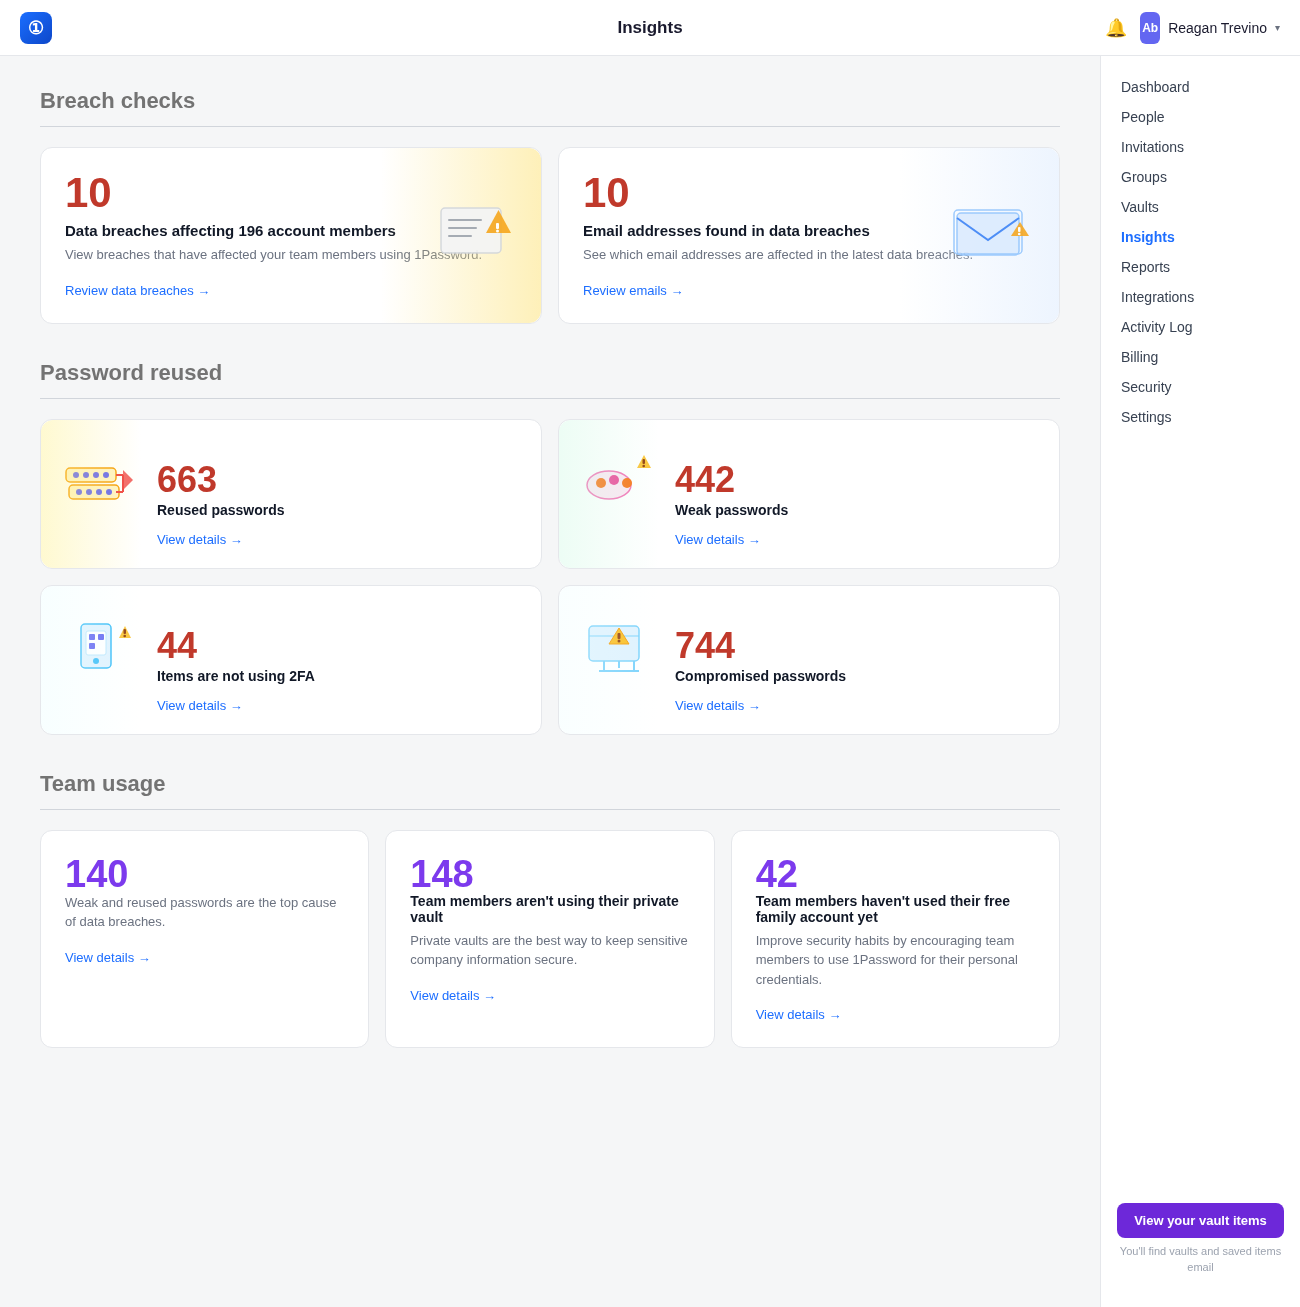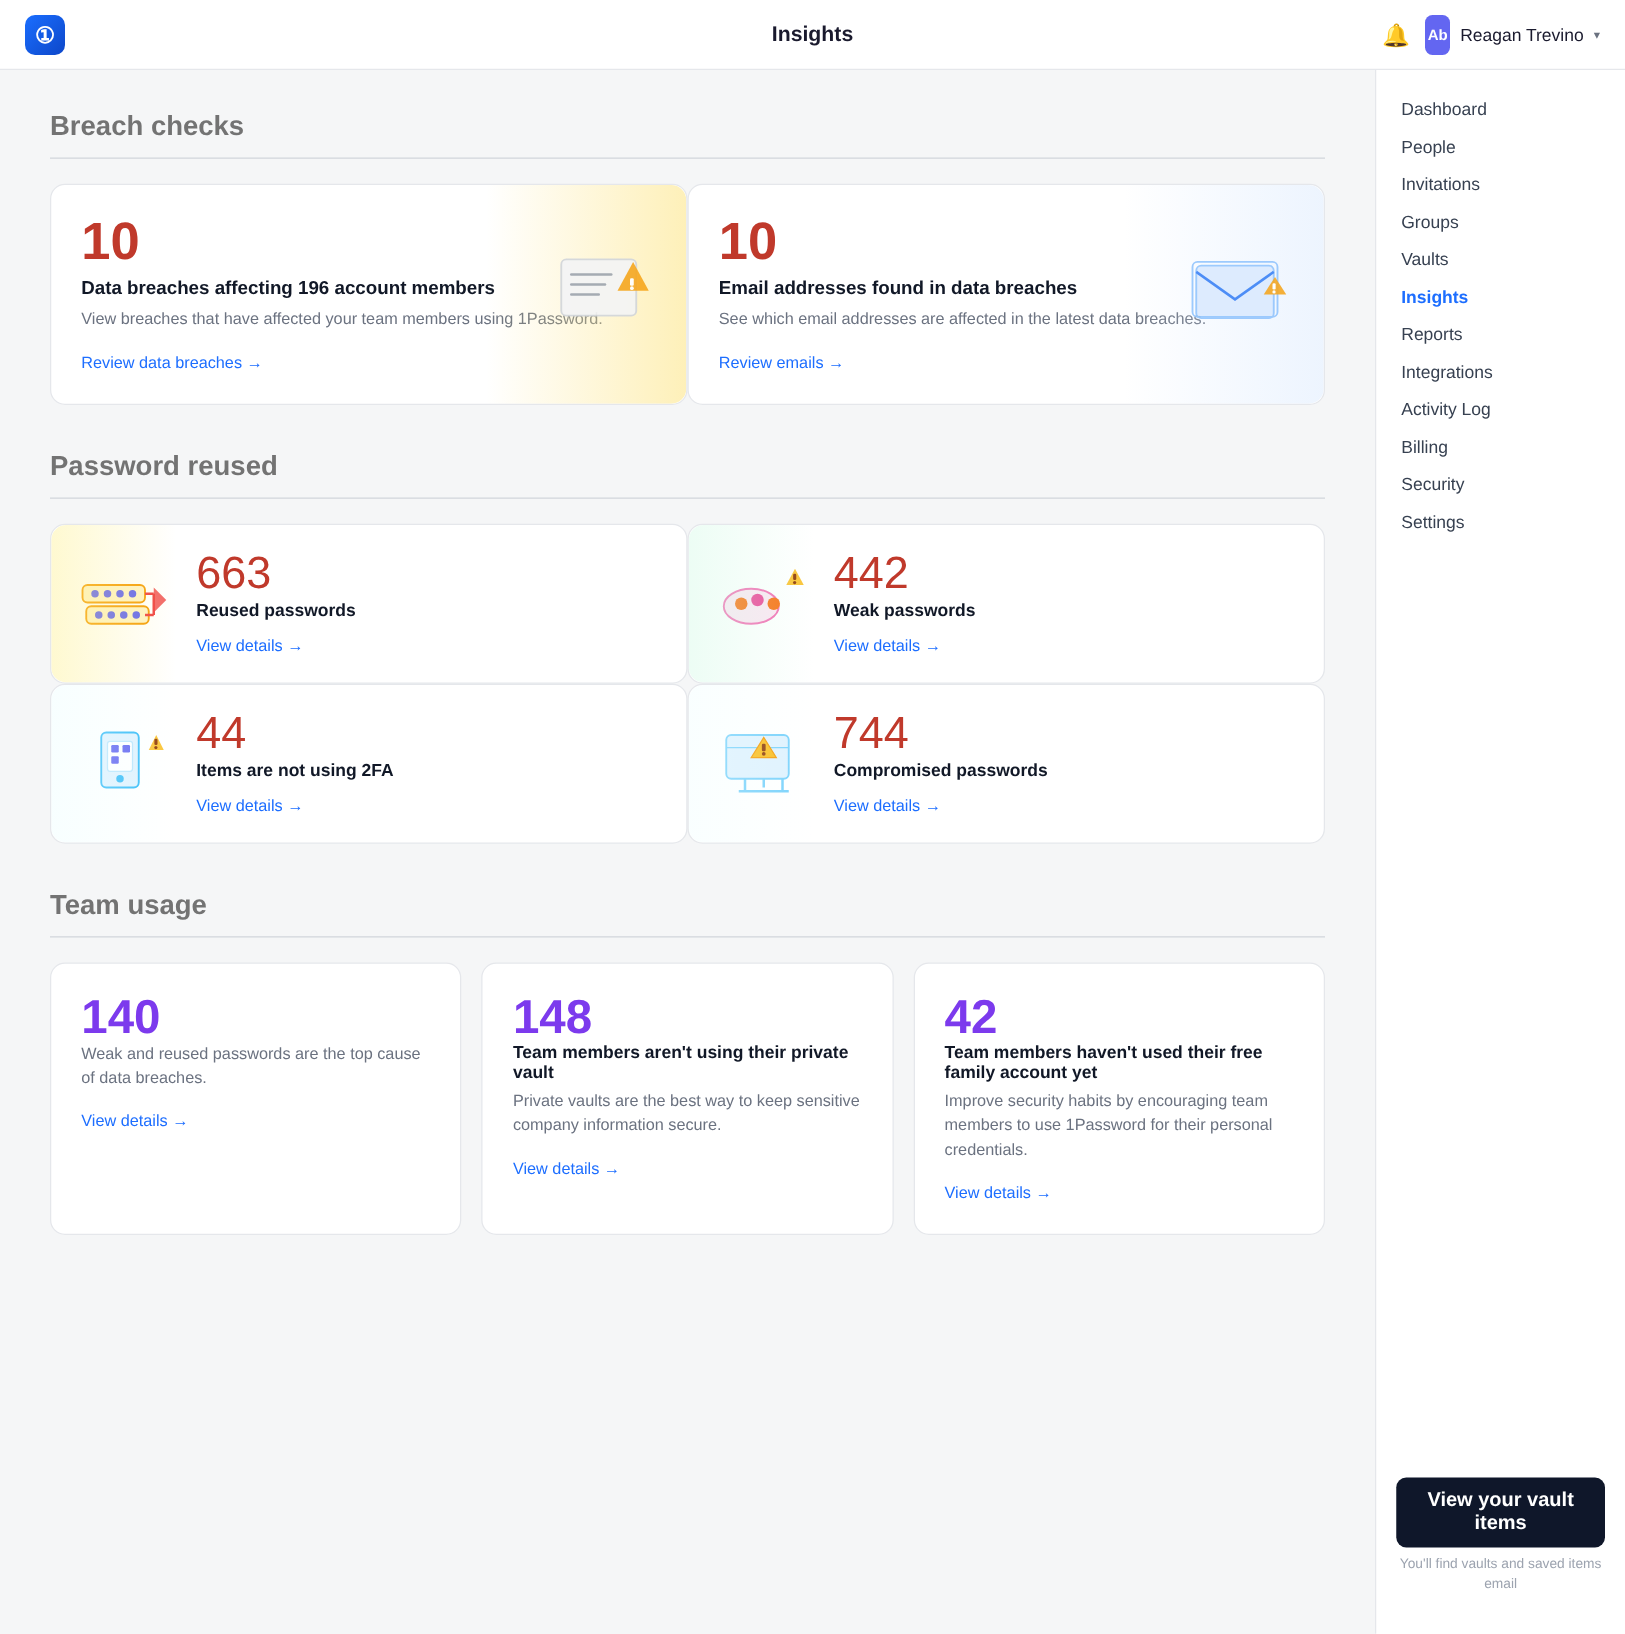--- a/index.html
+++ b/index.html
@@ -16,50 +16,50 @@
     .avatar { width: 20px; height: 32px; background: #6366f1; border-radius: 6px; display: flex; align-items: center; justify-content: center; color: white; font-size: 12px; font-weight: 700; }
     .user-name { font-size: 14px; color: #1a1a2e; font-weight: 500; }
     .chevron-down { font-size: 10px; color: #6b7280; }
 
     
     .sidebar { position: fixed; top: 56px; right: 0; width: 200px; height: calc(100vh - 56px); background: #fff; border-left: 1px solid #e5e7eb; padding: 16px 0; overflow-y: auto; z-index: 90; display: flex; flex-direction: column; gap: 32px; }
     .sidebar-nav { flex: 1; }
     .sidebar-item { padding: 7px 20px; font-size: 14px; color: #374151; cursor: pointer; transition: background 0.1s; }
     .sidebar-item.active { color: #1d6eff; font-weight: 600; }
     .sidebar-cta { margin: 16px; }
-    .cta-button { width: 100%; background: #0f172a; color: white; border: none; border-radius: 8px; padding: 10px; font-size: 16px; font-weight: 600; cursor: pointer; }
+    .cta-button { width: 100%; background: #6d28d9; color: white; border: none; border-radius: 8px; padding: 10px; font-size: 13px; font-weight: 600; cursor: pointer; }
     .cta-hint { font-size: 11px; color: #9ca3af; text-align: center; margin-top: 6px; line-height: 1.4; }
 
     
     .main { margin-top: 56px; margin-right: 200px; padding: 32px 40px; overflow-y: auto; height: calc(100vh - 56px); flex: 1; }
 
     
     .section-title { font-size: 22px; font-weight: 700; color: #737373; margin-bottom: 12px; }
     .section-divider { height: 1px; background: #d1d5db; margin-bottom: 20px; }
     .section { margin-bottom: 36px; }
 
     
-    .cards-grid-2 { display: grid; grid-template-columns: 1fr 1fr; }
+    .cards-grid-2 { display: grid; grid-template-columns: 1fr 1fr; gap: 16px; }
     .cards-grid-3 { display: grid; grid-template-columns: 1fr 1fr 1fr; gap: 16px; }
 
     
     .card { background: #fff; border-radius: 12px; border: 1px solid #e5e7eb; padding: 24px; position: relative; overflow: hidden; }
     .card-number-red { font-size: 42px; font-weight: 800; color: #c0392b; line-height: 1; margin-bottom: 8px; }
     .card-title { font-size: 15px; font-weight: 600; color: #111827; margin-bottom: 6px; }
     .card-desc { font-size: 13px; color: #6b7280; line-height: 1.5; margin-bottom: 16px; }
     .card-link { font-size: 13px; color: #1d6eff; cursor: pointer; display: inline-flex; align-items: center; gap: 4px; text-decoration: none; }
     .card-icon { position: absolute; right: 20px; top: 50%; transform: translateY(-50%); opacity: 0.9; }
     .card-bg-highlight { position: absolute; top: 0; right: 0; width: 160px; height: 100%; border-radius: 0 12px 12px 0; }
 
     
     .ph-card { background: #fff; border-radius: 12px; border: 1px solid #e5e7eb; padding: 20px 20px 20px 20px; display: flex; flex-direction: column; min-height: 120px; position: relative; overflow: hidden; }
     .ph-card-inner { display: flex; align-items: flex-start; gap: 16px; }
     .ph-icon-area { flex-shrink: 0; width: 80px; height: 80px; display: flex; align-items: center; justify-content: center; }
     .ph-content { flex: 1; }
-    .ph-number { font-size: 36px; font-weight: 400; color: #c0392b; line-height: 1; }
+    .ph-number { font-size: 36px; font-weight: 700; color: #c0392b; line-height: 1; margin-top: 22px; }
     .ph-title { font-size: 14px; font-weight: 600; color: #111827; margin: 4px 0 12px; }
 
     
     .tu-card { background: #fff; border-radius: 12px; border: 1px solid #e5e7eb; padding: 24px; }
     .tu-number { font-size: 38px; font-weight: 800; color: #7c3aed; line-height: 1; margin-bottom: 0; }
     .tu-title { font-size: 14px; font-weight: 600; color: #111827; margin-bottom: 6px; }
     .tu-desc { font-size: 13px; color: #6b7280; line-height: 1.5; margin-bottom: 16px; }
 
     
     .invite-panel { position: fixed; bottom: 0; right: 0; width: 200px; background: #fff; border: 1px solid #e5e7eb; border-radius: 12px 0 0 0; padding: 16px; }

